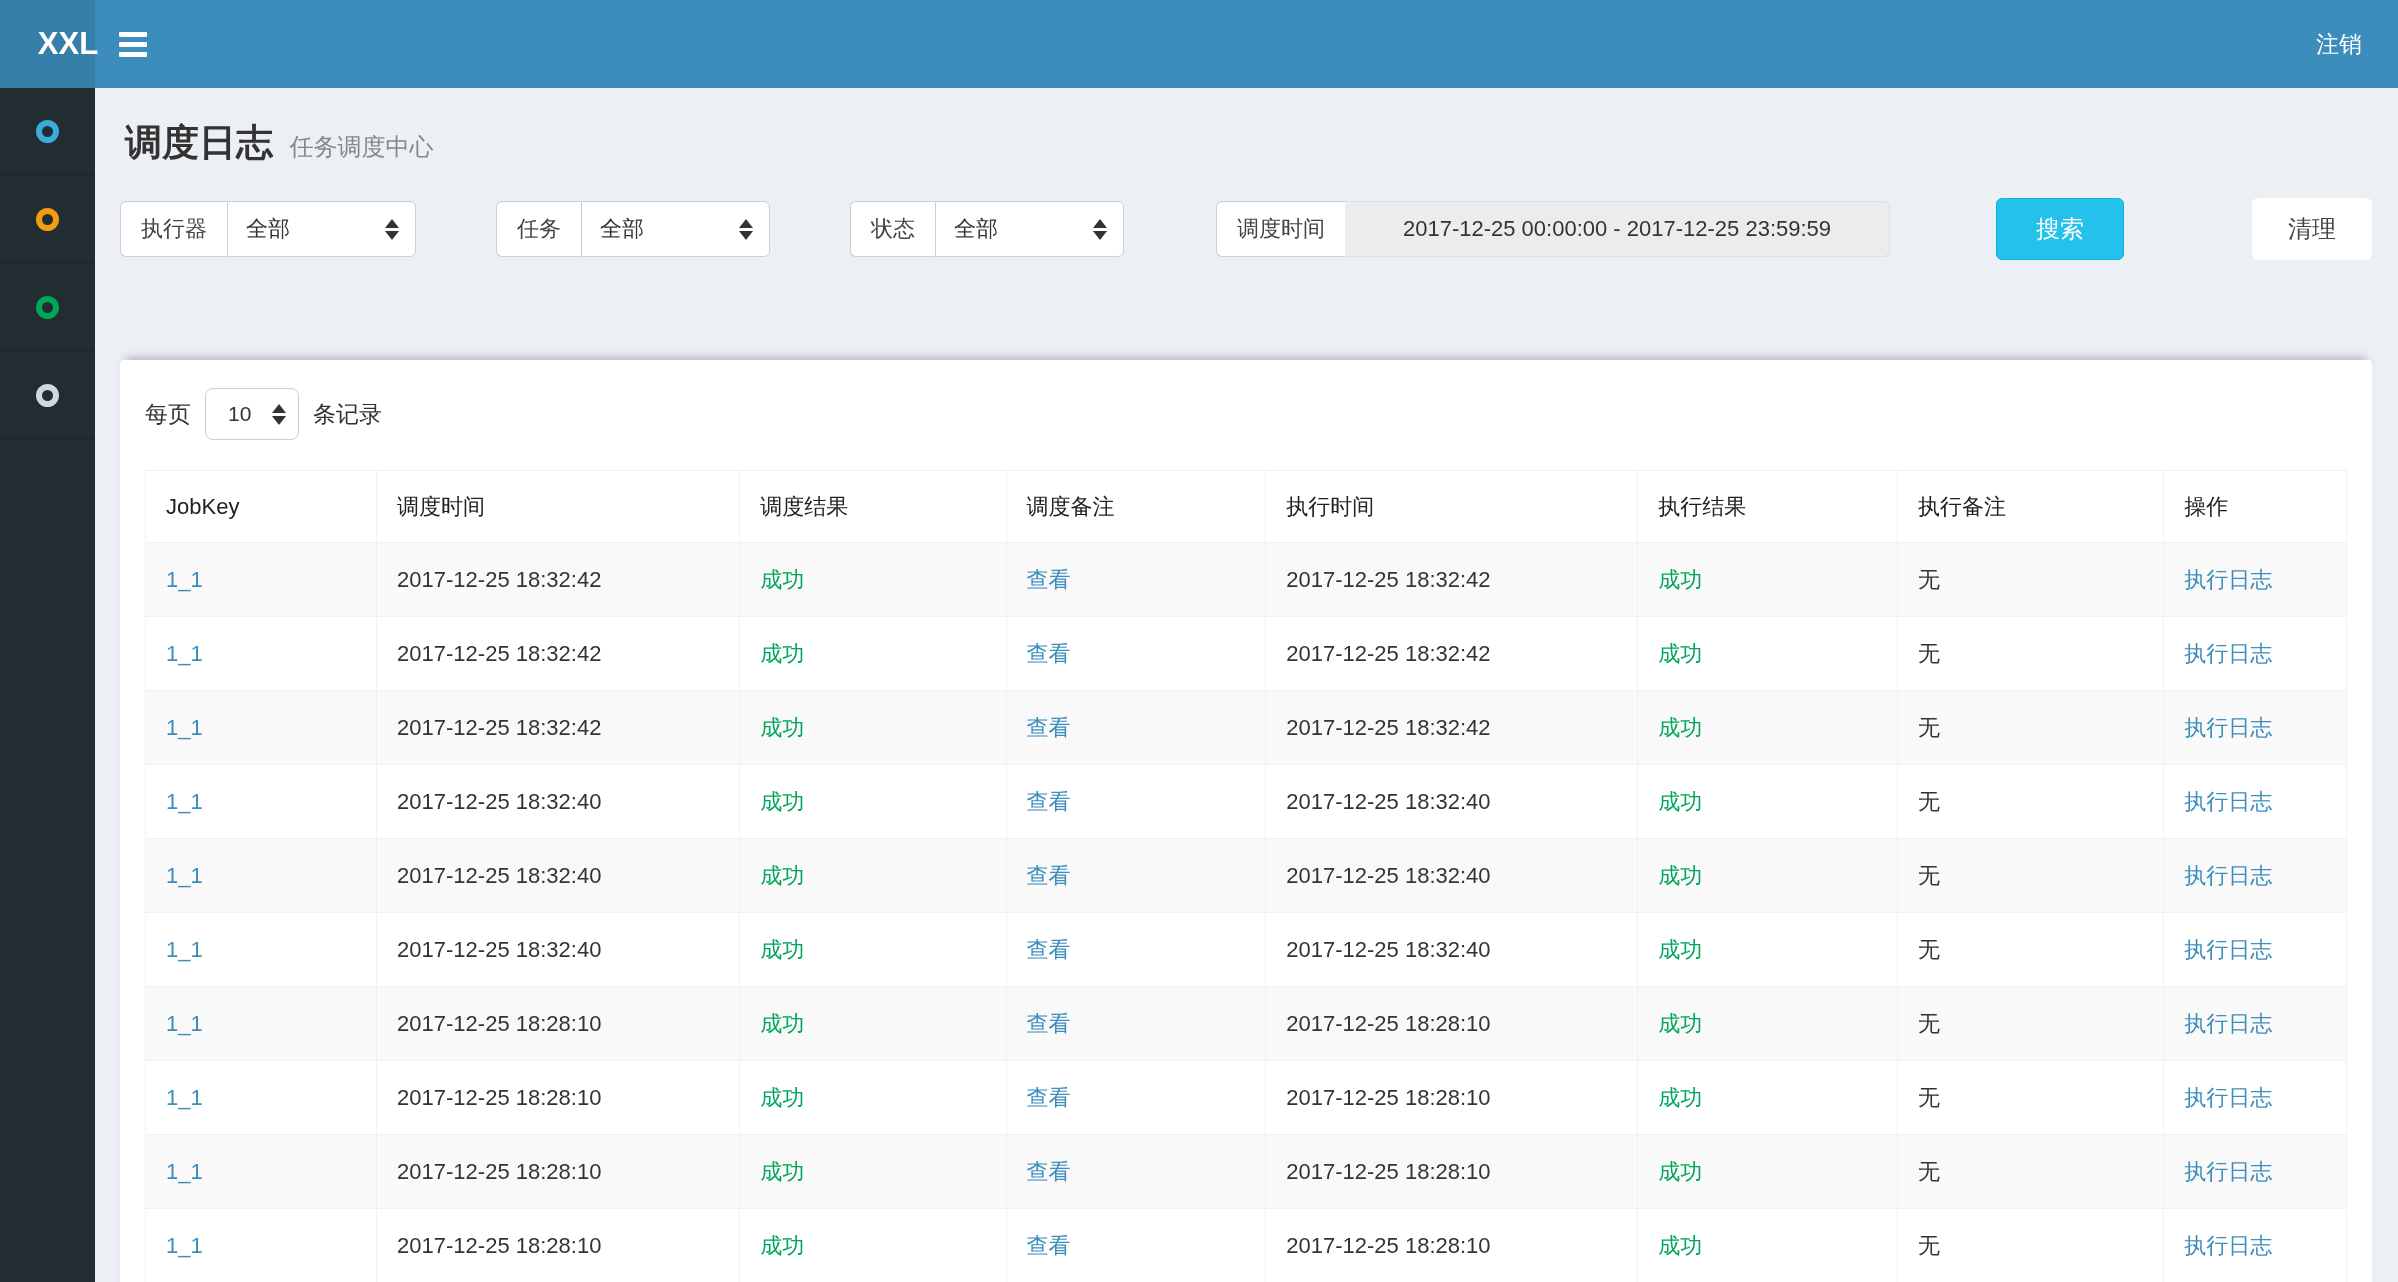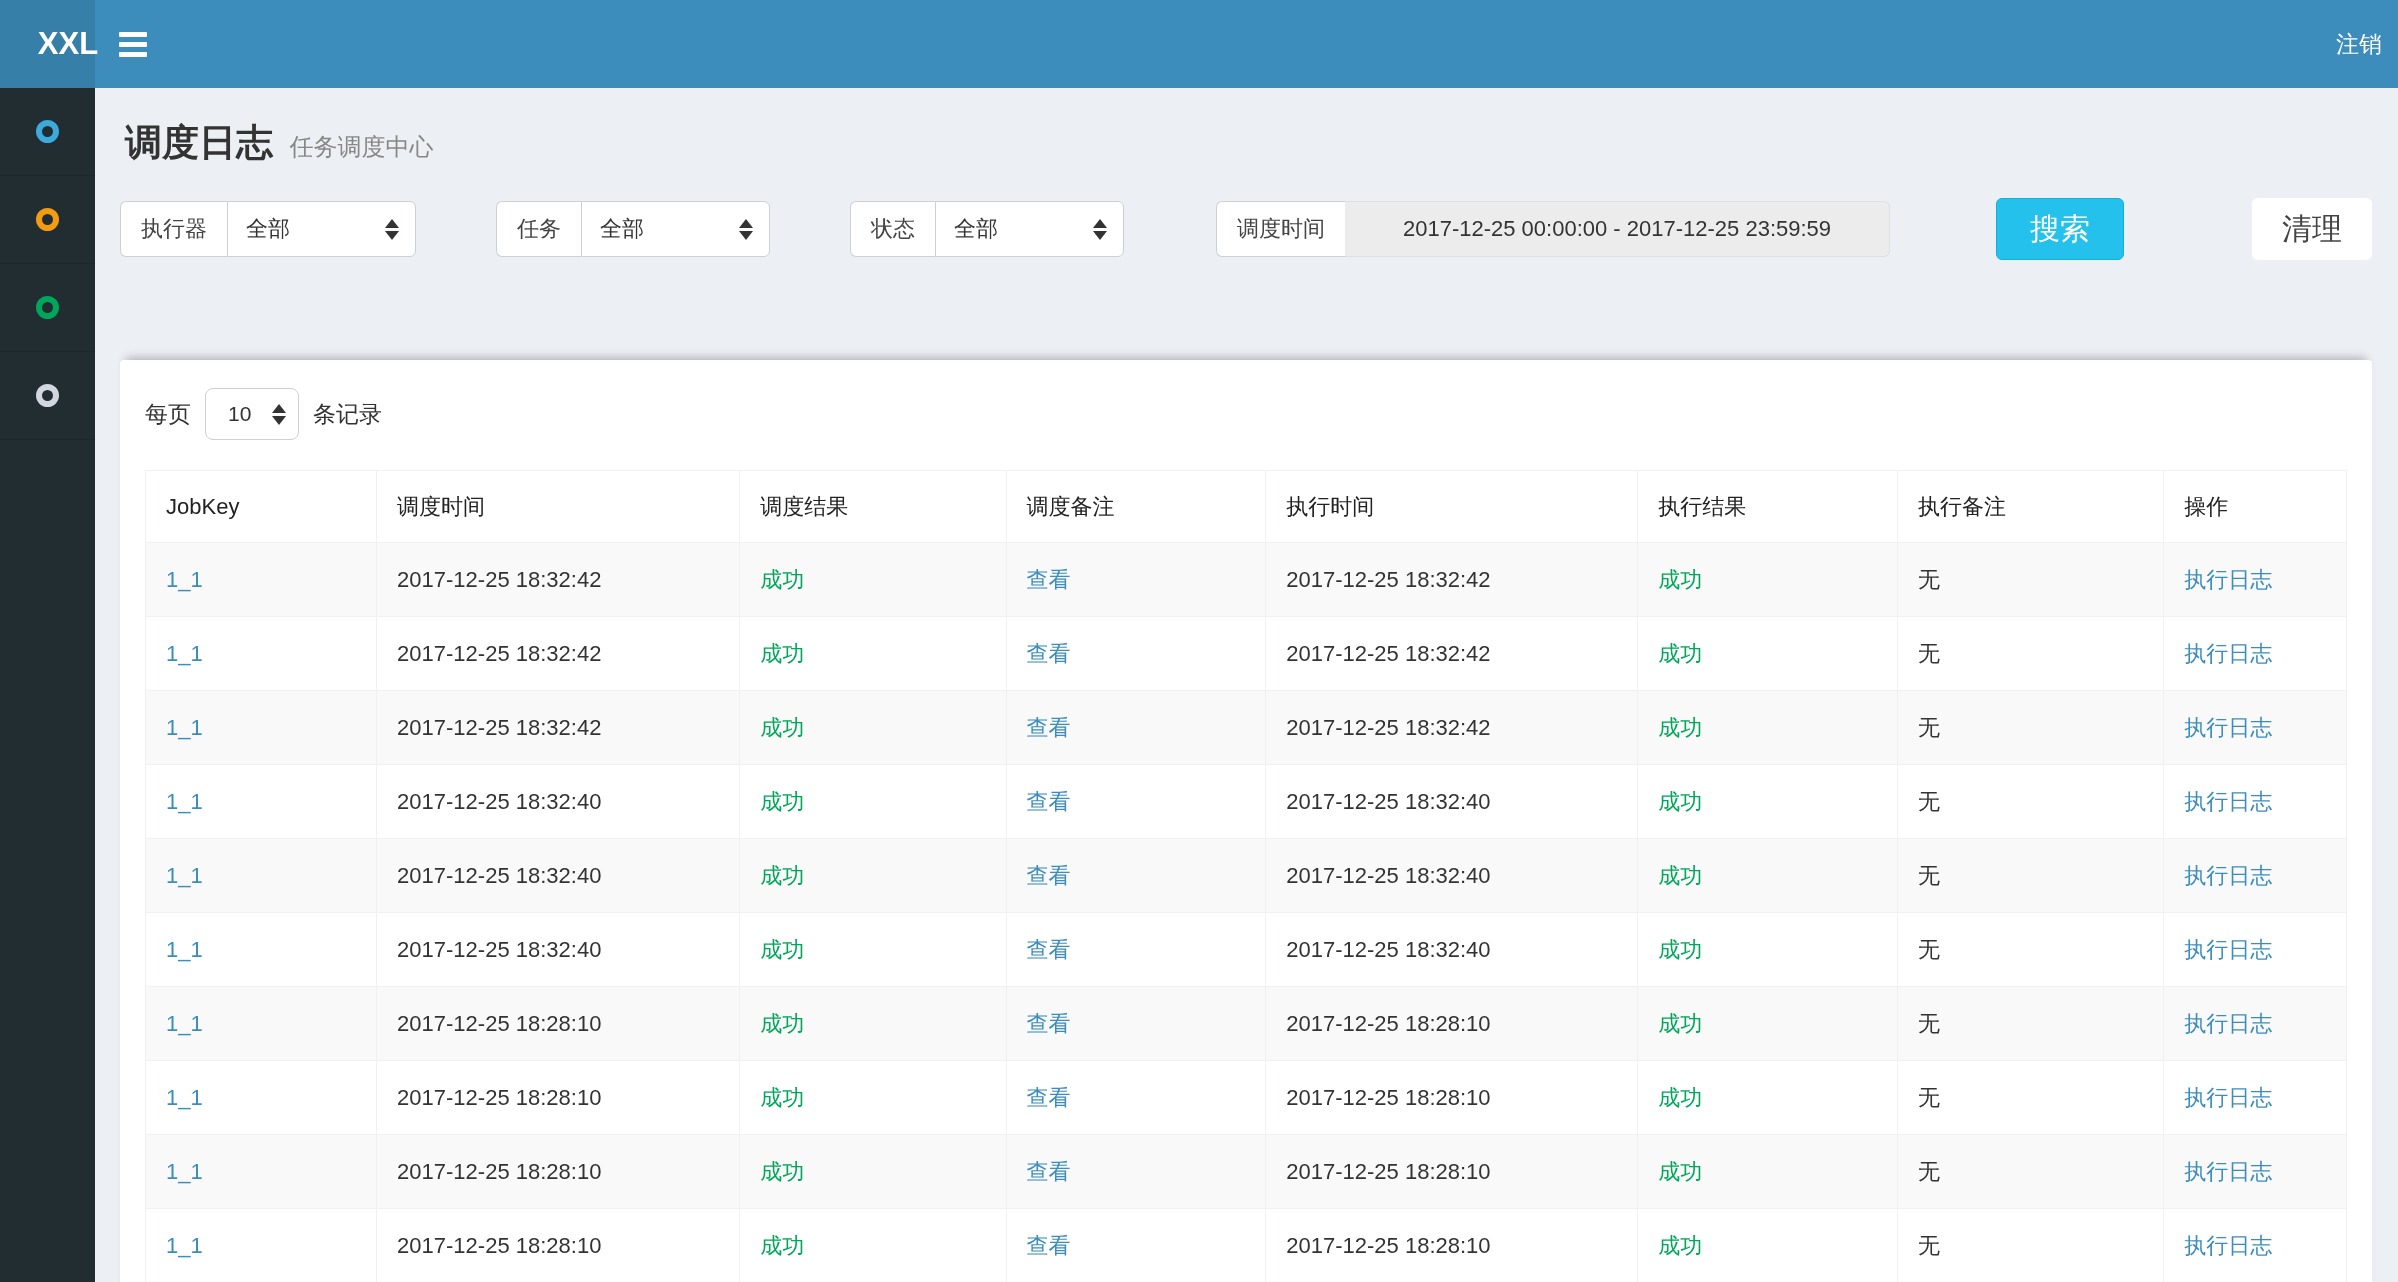--- a/index.html
+++ b/index.html
@@ -8,21 +8,21 @@
 
   
   .navbar { position:absolute; top:0; left:0; width:2398px; height:88px;
     background:#3c8dbc; display:flex; align-items:stretch; z-index:5; }
   .logo { width:95px; background:#367fa9; color:#fff; font-weight:bold;
     font-size:31px; display:flex; align-items:center; justify-content:center;padding-left:41px; }
   .hamburger { width:76px; display:flex; align-items:center; justify-content:center;
     cursor:pointer; }
   .hamburger .bars { display:flex; flex-direction:column; gap:5px; }
   .hamburger .bars i { display:block; width:28px; height:5px; background:#fff; border-radius:1px; }
-  .nav-right { margin-left:auto; display:flex; align-items:center; padding-right:16px; }
+  .nav-right { margin-left:auto; display:flex; align-items:center; padding-right:36px; }
   .logout { color:#fff; font-size:23px; cursor:pointer; }
 
   
   .sidebar { position:absolute; top:88px; left:0; width:95px; bottom:0;
     background:#222d32; }
   .side-item { height:88px; display:flex; align-items:center; justify-content:center;
     cursor:pointer; border-bottom:1px solid #1c262b; }
   .circle-icon { width:23px; height:23px; border:6px solid #fff; border-radius:50%; }
 
   
@@ -44,21 +44,21 @@
   .iselect .sel-text { flex:1; }
   .caret-stack { display:flex; flex-direction:column; gap:3px; align-items:center; }
   .caret-up { width:0; height:0; border-left:7px solid transparent;
     border-right:7px solid transparent; border-bottom:9px solid #333; }
   .caret-down { width:0; height:0; border-left:7px solid transparent;
     border-right:7px solid transparent; border-top:9px solid #333; }
   .gap { width:80px; flex:0 0 auto; }
   .date-input { background:#ececec; border:1px solid #dcdfe3; border-left:none;
     border-radius:0 6px 6px 0; width:545px; font-size:22px; color:#333;
     display:flex; align-items:center; justify-content:center; white-space:nowrap;text-align:right; }
-  .btn { height:62px; border-radius:6px; font-size:30px; display:flex;
+  .btn { height:62px; border-radius:6px; font-size:24px; display:flex;
     align-items:center; justify-content:center; cursor:pointer; }
   .btn-search { width:128px; background:#23c1ec; border:1px solid #0fb0da;
     color:#fff; margin-left:106px; }
   .btn-clear { width:120px; background:#fff; color:#444; margin-left:auto; }
 
   
   .box { position:absolute; top:272px; left:25px; width:2252px; bottom:-20px;
     background:#fff; border-radius:4px 4px 0 0;
     box-shadow:0 -8px 9px -6px rgba(0,0,0,0.28); padding:28px 25px 0 25px; }
 

